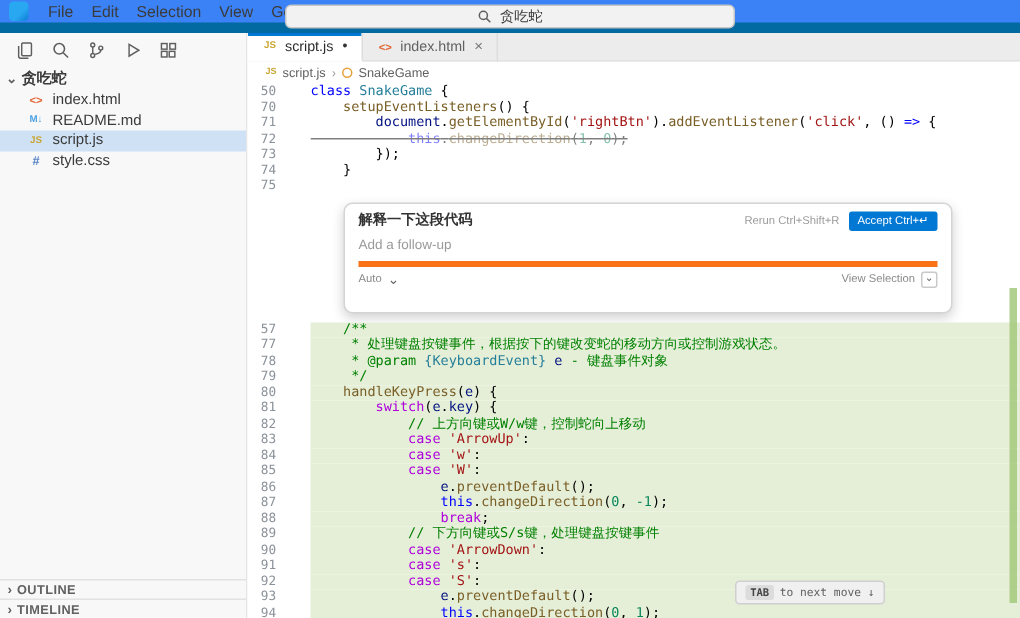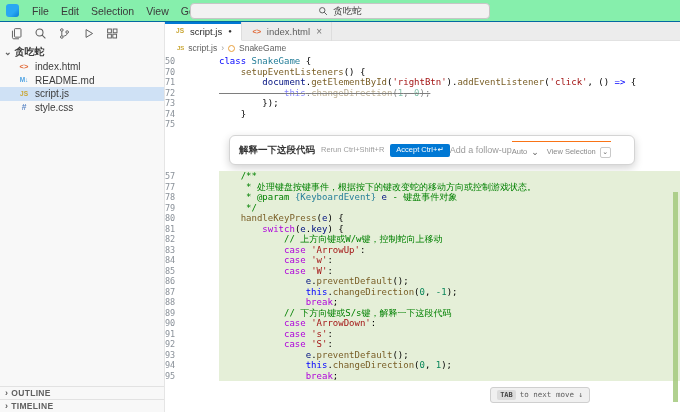--- a/index.html
+++ b/index.html
@@ -1,20 +1,20 @@
 <!DOCTYPE html>
 <html><head>
 <meta charset="utf-8">
 <style>
   *{margin:0;padding:0;box-sizing:border-box}
   html,body{width:680px;height:412px;overflow:hidden;font-family:"Liberation Sans",sans-serif;background:#fff}
   .window{width:680px;height:412px;display:flex;flex-direction:column}
 
   
-  .titlebar{height:22px;background:#86efac;border-bottom:1px solid #0369a1;display:flex;align-items:center;padding:0 6px;gap:1px;position:relative;flex:none}
+  .titlebar{height:22px;background:#3b82f6;border-bottom:7px solid #0369a1;display:flex;align-items:center;padding:0 6px;gap:1px;position:relative;flex:none}
   .logo{width:13px;height:13px;border-radius:3px;background:linear-gradient(135deg,#29a8f2 60%,#0b7cd4);margin-right:6px;flex:none}
   .menu-item{font-size:10.5px;color:#3b3b3b;padding:2px 6px;border-radius:4px;white-space:nowrap}
   .searchbox{position:absolute;left:50%;top:3px;transform:translateX(-50%);width:300px;height:16px;background:#f2f2f2;border:1px solid #c6c6c6;border-radius:4px;display:flex;align-items:center;justify-content:center;gap:5px;font-size:9.5px;color:#3b3b3b}
 
   
   .body{flex:1;display:flex;min-height:0}
   .sidebar{width:165px;flex:none;background:#f8f8f8;border-right:1px solid #e5e5e5;display:flex;flex-direction:column}
   .activity-row{height:22px;display:flex;align-items:center;gap:11px;padding:0 10px;flex:none}
   .act-icon{display:flex;align-items:center}
   .folder-row{height:16px;display:flex;align-items:center;gap:3px;padding-left:4px;font-size:10px;font-weight:700;color:#3b3b3b}
@@ -37,35 +37,35 @@
   .tab.active{background:#fff;color:#2b2b2b;box-shadow:inset 0 2px 0 0 #0078d4;margin-bottom:-1px;border-bottom:1px solid #fff}
   .dot{font-size:6px;color:#333;margin-left:2px}
   .close{font-size:10px;color:#777;margin-left:2px}
   .breadcrumb{height:14px;display:flex;align-items:center;gap:4px;padding-left:12px;font-size:8.5px;color:#616161;flex:none}
   .bc-js{font-weight:700;font-size:6px;color:#c9a633}
   .bc-sep{color:#9a9a9a}
   .bc-class-icon{width:7px;height:7px;border:1.5px solid #e8a03c;border-radius:50%;flex:none}
 
   .code{flex:1;position:relative;font-family:"DejaVu Sans Mono",monospace;font-size:9px;line-height:10.5px;overflow:hidden;padding-top:1px}
   .row{display:flex;height:10.5px;white-space:pre}
-  .ln{width:28px;flex:none;text-align:left;margin-right:26px;color:#8a9199;font-size:8.5px}
+  .ln{width:28px;flex:none;text-align:center;margin-right:14px;color:#8a9199;font-size:8.5px}
   .line-body{flex:1;white-space:pre;overflow:hidden}
   .line-body.added-bg{background:#e5efd8}
   .line-body.dim{opacity:.5;text-decoration:line-through}
   .tk-k{color:#0000ff}.tk-c{color:#af00db}.tk-cls{color:#267f99}.tk-f{color:#795e26}
   .tk-s{color:#a31515}.tk-n{color:#098658}.tk-cm{color:#008000}.tk-v{color:#001080}.tk-p{color:#000}
 
   
-  .chatwidget{margin:5px 0 6px 64px;width:406px;background:#fff;border:1px solid #d4d4d4;border-radius:6px;box-shadow:0 3px 8px rgba(0,0,0,.18);font-family:"Liberation Sans",sans-serif;padding:5px 9px 4px;display:flex;flex-direction:row}
+  .chatwidget{margin:5px 0 6px 64px;width:406px;background:#fff;border:1px solid #d4d4d4;border-radius:6px;box-shadow:0 3px 8px rgba(0,0,0,.18);font-family:"Liberation Sans",sans-serif;padding:5px 9px 16px;display:flex;flex-direction:column}
   .cw-header{display:flex;align-items:center;gap:6px}
   .cw-title{flex:1;font-size:9.5px;font-weight:700;color:#333}
   .cw-rerun{font-size:7.5px;color:#9d9d9d}
   .cw-accept{font-size:7.5px;color:#fff;background:#0078d4;border-radius:2px;padding:1.5px 6px;white-space:nowrap}
   .cw-input{font-size:9px;color:#9a9a9a;padding:4px 0 5px}
-  .cw-footer{display:flex;align-items:center;gap:4px;border-top:1px solid #f97316;padding-top:3px;font-size:7.5px;color:#8a8a8a}
+  .cw-footer{display:flex;align-items:center;gap:4px;border-top:4px solid #f97316;padding-top:3px;font-size:7.5px;color:#8a8a8a}
   .cw-spacer{flex:1}
   .cw-dd{width:11px;height:11px;border:1px solid #c9c9c9;border-radius:2px;display:flex;align-items:center;justify-content:center;font-size:7px;color:#666}
 
   .ruler{position:absolute;right:2px;top:137px;width:5px;height:210px;background:#a3c97c;opacity:.85}
   .hint{position:absolute;right:90px;bottom:9px;background:#f0f0f0;border:1px solid #cfcfcf;border-radius:3px;padding:2px 6px;display:flex;align-items:flex-start;gap:4px;font-size:7.5px;color:#5f5f5f}
   .kbd{background:#dcdcdc;border-radius:2px;padding:0 3px;font-weight:700;font-size:7px;color:#444}
 </style>
 </head>
 <body>
 
@@ -221,21 +221,21 @@
             <div class="row"><span class="ln">79</span><span class="line-body added-bg"><span class="tk-p">     </span><span class="tk-cm">*/</span></span></div>
             <div class="row"><span class="ln">80</span><span class="line-body added-bg"><span class="tk-p">    </span><span class="tk-f">handleKeyPress</span><span class="tk-p">(</span><span class="tk-v">e</span><span class="tk-p">) {</span></span></div>
             <div class="row"><span class="ln">81</span><span class="line-body added-bg"><span class="tk-p">        </span><span class="tk-c">switch</span><span class="tk-p">(</span><span class="tk-v">e</span><span class="tk-p">.</span><span class="tk-v">key</span><span class="tk-p">) {</span></span></div>
             <div class="row"><span class="ln">82</span><span class="line-body added-bg"><span class="tk-p">            </span><span class="tk-cm">// 上方向键或W/w键，控制蛇向上移动</span></span></div>
             <div class="row"><span class="ln">83</span><span class="line-body added-bg"><span class="tk-p">            </span><span class="tk-c">case </span><span class="tk-s">'ArrowUp'</span><span class="tk-p">:</span></span></div>
             <div class="row"><span class="ln">84</span><span class="line-body added-bg"><span class="tk-p">            </span><span class="tk-c">case </span><span class="tk-s">'w'</span><span class="tk-p">:</span></span></div>
             <div class="row"><span class="ln">85</span><span class="line-body added-bg"><span class="tk-p">            </span><span class="tk-c">case </span><span class="tk-s">'W'</span><span class="tk-p">:</span></span></div>
             <div class="row"><span class="ln">86</span><span class="line-body added-bg"><span class="tk-p">                </span><span class="tk-v">e</span><span class="tk-p">.</span><span class="tk-f">preventDefault</span><span class="tk-p">();</span></span></div>
             <div class="row"><span class="ln">87</span><span class="line-body added-bg"><span class="tk-p">                </span><span class="tk-k">this</span><span class="tk-p">.</span><span class="tk-f">changeDirection</span><span class="tk-p">(</span><span class="tk-n">0</span><span class="tk-p">, </span><span class="tk-n">-1</span><span class="tk-p">);</span></span></div>
             <div class="row"><span class="ln">88</span><span class="line-body added-bg"><span class="tk-p">                </span><span class="tk-c">break</span><span class="tk-p">;</span></span></div>
-            <div class="row"><span class="ln">89</span><span class="line-body added-bg"><span class="tk-p">            </span><span class="tk-cm">// 下方向键或S/s键，解释一下这段代码</span></span></div>
+            <div class="row"><span class="ln">89</span><span class="line-body added-bg"><span class="tk-p">            </span><span class="tk-cm">// 下方向键或S/s键，处理键盘按键事件</span></span></div>
             <div class="row"><span class="ln">90</span><span class="line-body added-bg"><span class="tk-p">            </span><span class="tk-c">case </span><span class="tk-s">'ArrowDown'</span><span class="tk-p">:</span></span></div>
             <div class="row"><span class="ln">91</span><span class="line-body added-bg"><span class="tk-p">            </span><span class="tk-c">case </span><span class="tk-s">'s'</span><span class="tk-p">:</span></span></div>
             <div class="row"><span class="ln">92</span><span class="line-body added-bg"><span class="tk-p">            </span><span class="tk-c">case </span><span class="tk-s">'S'</span><span class="tk-p">:</span></span></div>
             <div class="row"><span class="ln">93</span><span class="line-body added-bg"><span class="tk-p">                </span><span class="tk-v">e</span><span class="tk-p">.</span><span class="tk-f">preventDefault</span><span class="tk-p">();</span></span></div>
             <div class="row"><span class="ln">94</span><span class="line-body added-bg"><span class="tk-p">                </span><span class="tk-k">this</span><span class="tk-p">.</span><span class="tk-f">changeDirection</span><span class="tk-p">(</span><span class="tk-n">0</span><span class="tk-p">, </span><span class="tk-n">1</span><span class="tk-p">);</span></span></div>
             <div class="row"><span class="ln">95</span><span class="line-body added-bg"><span class="tk-p">                </span><span class="tk-c">break</span><span class="tk-p">;</span></span></div>
           </div>
 
         <div class="ruler"></div>
         <div class="hint">

